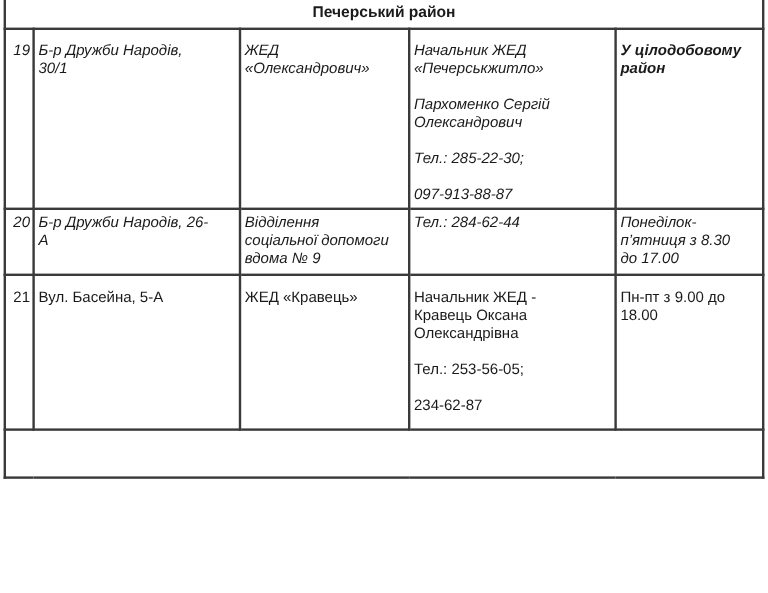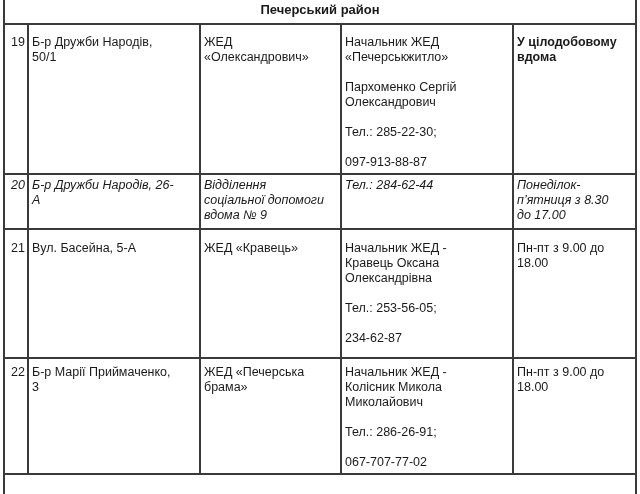--- a/index.html
+++ b/index.html
@@ -29,21 +29,21 @@
   td.header-cell {
     font-size: 13px;
     line-height: 16px;
     font-weight: bold;
     text-align: center;
     white-space: normal;
     padding: 3px 2px;
   }
   td.num-cell { text-align: right; padding-right: 2px; padding-left: 1px; }
   tr.header-row   { height: 26px; }
-  tr.row-19       { height: 130px; }
+  tr.row-19       { height: 130px; font-style: italic; }
   tr.row-20       { height: 55px; font-style: italic; }
   tr.row-21       { height: 129px; }
   tr.row-22       { height: 111px; }
   tr.partial-row  { height: 40px; }
   tr.row-19 td { padding-top: 10px; }
   tr.row-20 td { padding-top: 3px; }
   tr.row-21 td { padding-top: 11px; }
   tr.row-22 td { padding-top: 6px; }
   .bold { font-weight: bold; }
 </style>
@@ -59,34 +59,34 @@
     <col style="width:123px">
   </colgroup>
   <tbody>
     <tr class="header-row">
       <td class="header-cell" colspan="5">Печерський район</td>
     </tr>
 
     <tr class="row-19">
       <td class="num-cell">19</td>
       <td>Б-р Дружби Народів,
-50/1</td>
+30/1</td>
       <td>ЖЕД
 «Олександрович»</td>
       <td>Начальник ЖЕД
 «Печерськжитло»
 
 Пархоменко Сергій
 Олександрович
 
 Тел.: 285-22-30;
 
 097-913-88-87</td>
       <td class="bold">У цілодобовому
-вдома</td>
+район</td>
     </tr>
 
     <tr class="row-20">
       <td class="num-cell">20</td>
       <td>Б-р Дружби Народів, 26-
 А</td>
       <td>Відділення
 соціальної допомоги
 вдома № 9</td>
       <td>Тел.: 284-62-44</td>
@@ -103,34 +103,18 @@
 Кравець Оксана
 Олександрівна
 
 Тел.: 253-56-05;
 
 234-62-87</td>
       <td>Пн-пт з 9.00 до
 18.00</td>
     </tr>
 
-    <tr class="row-22">
-      <td class="num-cell">22</td>
-      <td>Б-р Марії Приймаченко,
-3</td>
-      <td>ЖЕД «Печерська
-брама»</td>
-      <td>Начальник ЖЕД -
-Колісник Микола
-Миколайович
-
-Тел.: 286-26-91;
-
-067-707-77-02</td>
-      <td>Пн-пт з 9.00 до
-18.00</td>
-    </tr>
 
     <tr class="partial-row">
       <td colspan="5"></td>
     </tr>
   </tbody>
 </table>
 
 </body></html>

